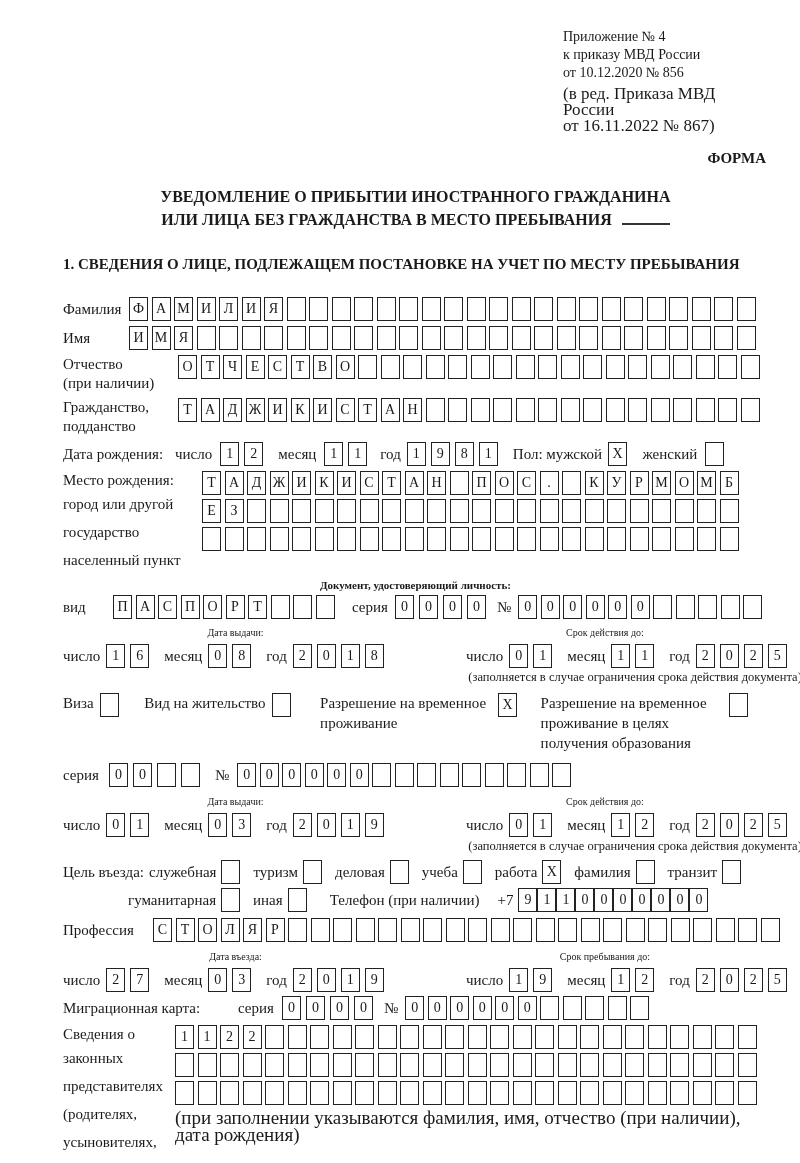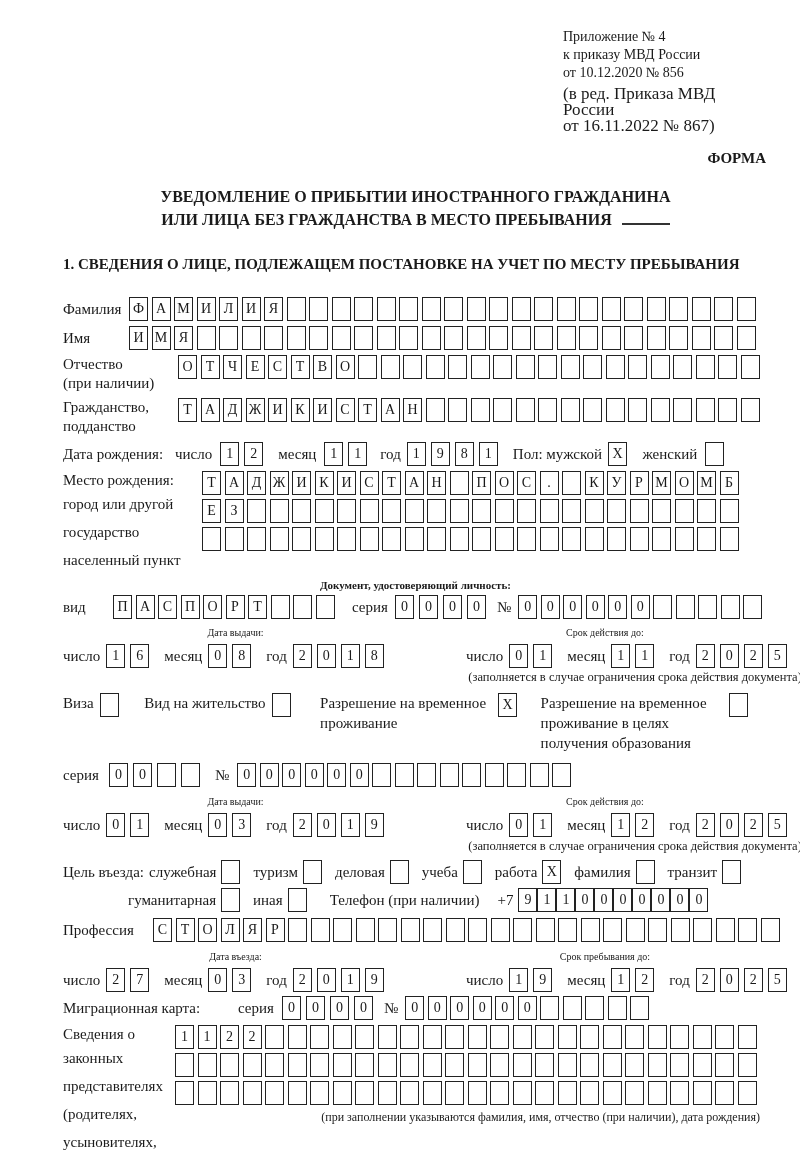--- a/index.html
+++ b/index.html
@@ -70,21 +70,21 @@
   .o2 { width: 172px; }
   .o3 { width: 182px; }
 
   
   .purpose { display: flex; align-items: flex-start; font-size: 15px; line-height: 24px; margin-top: 6px; }
   .purpose .t { margin-right: 5px; }
   .purpose .box { margin-right: 0; }
   .purpose .sp { margin-right: 13px; }
   .indent { margin-left: 65px; }
 
-  .note-bottom { font-size: 12px; line-height: 17px; text-align: right; margin-top: 2px; }
+  .note-bottom { font-size: 19px; line-height: 17px; text-align: left; margin-top: 2px; }
   .rep-block { margin-top: 4px; }
 </style>
 </head>
 <body>
 
 <div class="page">
 
   <div class="top-note">
     <div>Приложение № 4</div>
     <div>к приказу МВД России</div>

